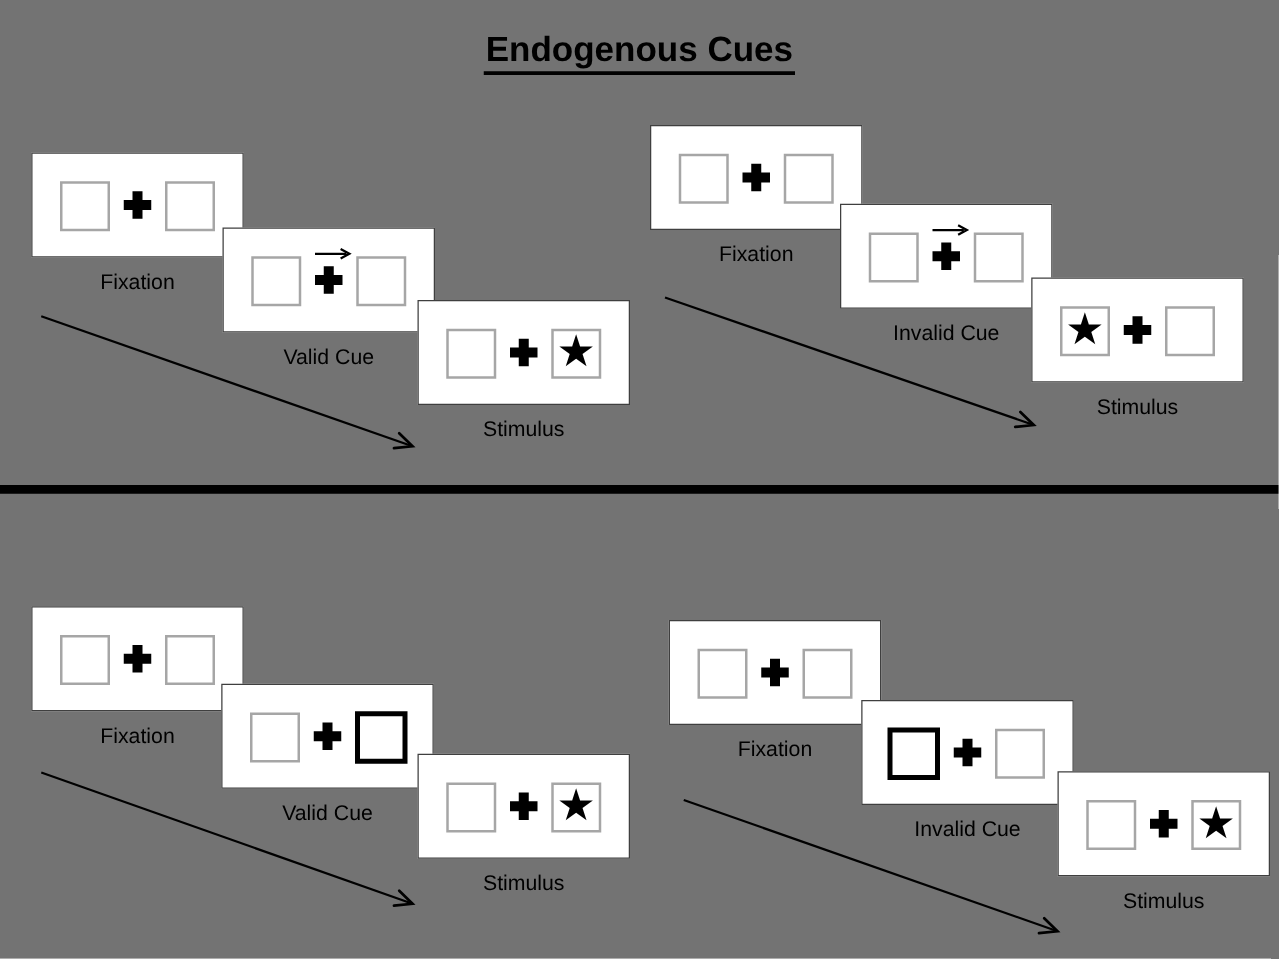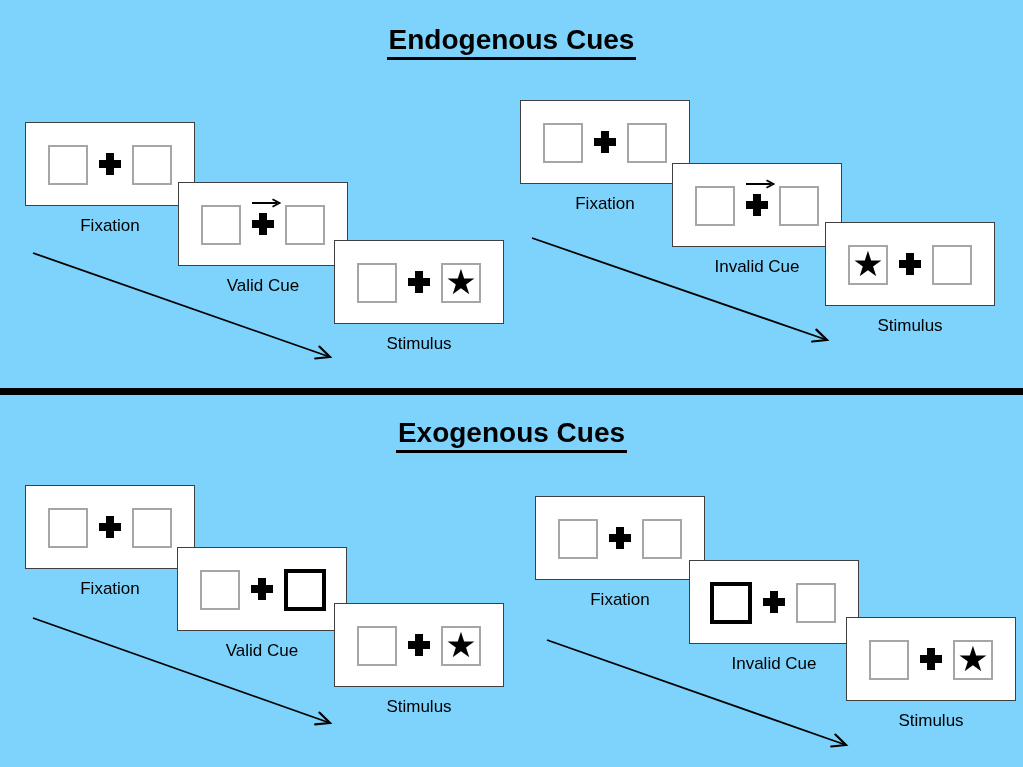--- a/index.html
+++ b/index.html
@@ -1,19 +1,19 @@
 <!DOCTYPE html>
 <html><head>
 <meta charset="utf-8">
 <style>
   html,body{margin:0;padding:0;background:#fff;}
   .canvas{
     position:relative;
     width:1023px;height:767px;
-    background:#7dd3fc;
+    background:#737373;
     font-family:"Liberation Sans", sans-serif;
     overflow:hidden;
   }
   .section-title{
     position:absolute;left:0;width:100%;
     text-align:center;margin:0;
     font-size:28px;font-weight:bold;color:#000;
   }
   .section-title .underlined{
     border-bottom:3px solid #000;
@@ -77,21 +77,20 @@
 </style>
 </head>
 <body>
 
 <div class="canvas">
 
   <h1 class="section-title" id="title-endogenous"><span class="underlined">Endogenous Cues</span></h1>
 
   <div class="divider"></div>
 
-  <h1 class="section-title" id="title-exogenous"><span class="underlined">Exogenous Cues</span></h1>
 
   <svg class="arrow-overlay" id="arrow-overlay" width="1023" height="767" viewBox="0 0 1023 767">
     <defs>
       <marker id="ah" markerWidth="11" markerHeight="10" refX="8.5" refY="4.5" orient="auto">
         <path d="M1,1 L8.5,4.5 L1,8" fill="none" stroke="#000" stroke-width="1.2" stroke-linecap="round"></path>
       </marker>
     </defs>
   <line x1="33" y1="253" x2="330" y2="357" stroke="#000000" stroke-width="1.8" marker-end="url(#ah)"></line>
       <line x1="532" y1="238" x2="827" y2="340" stroke="#000000" stroke-width="1.8" marker-end="url(#ah)"></line>
       <line x1="33" y1="618" x2="330" y2="723" stroke="#000000" stroke-width="1.8" marker-end="url(#ah)"></line>

